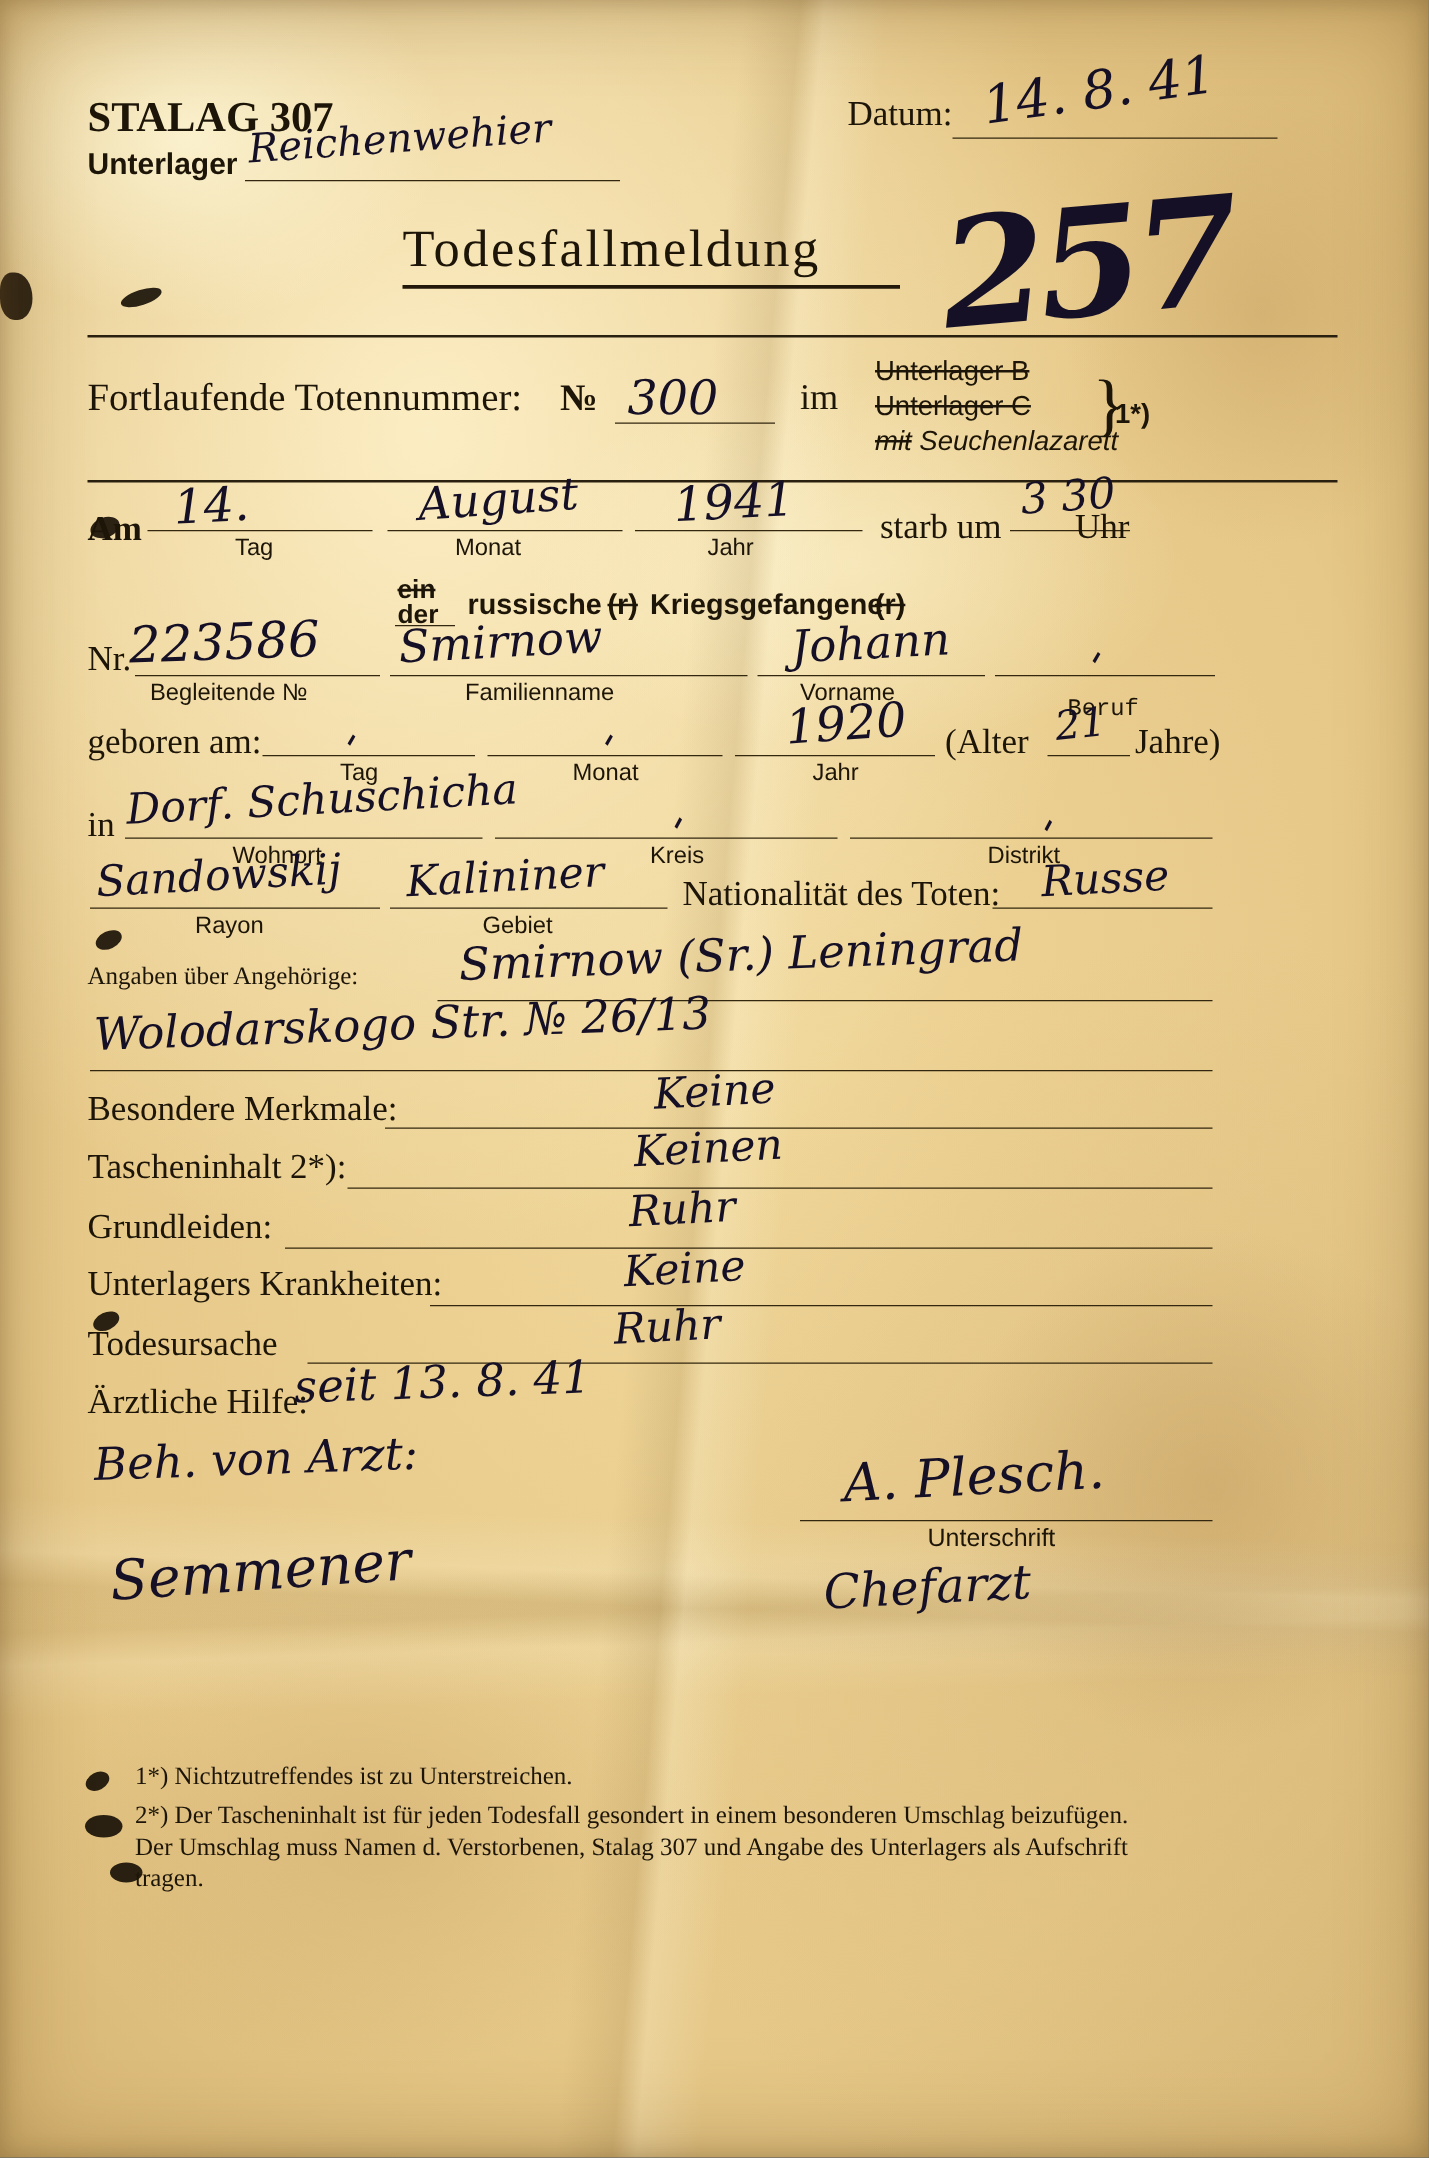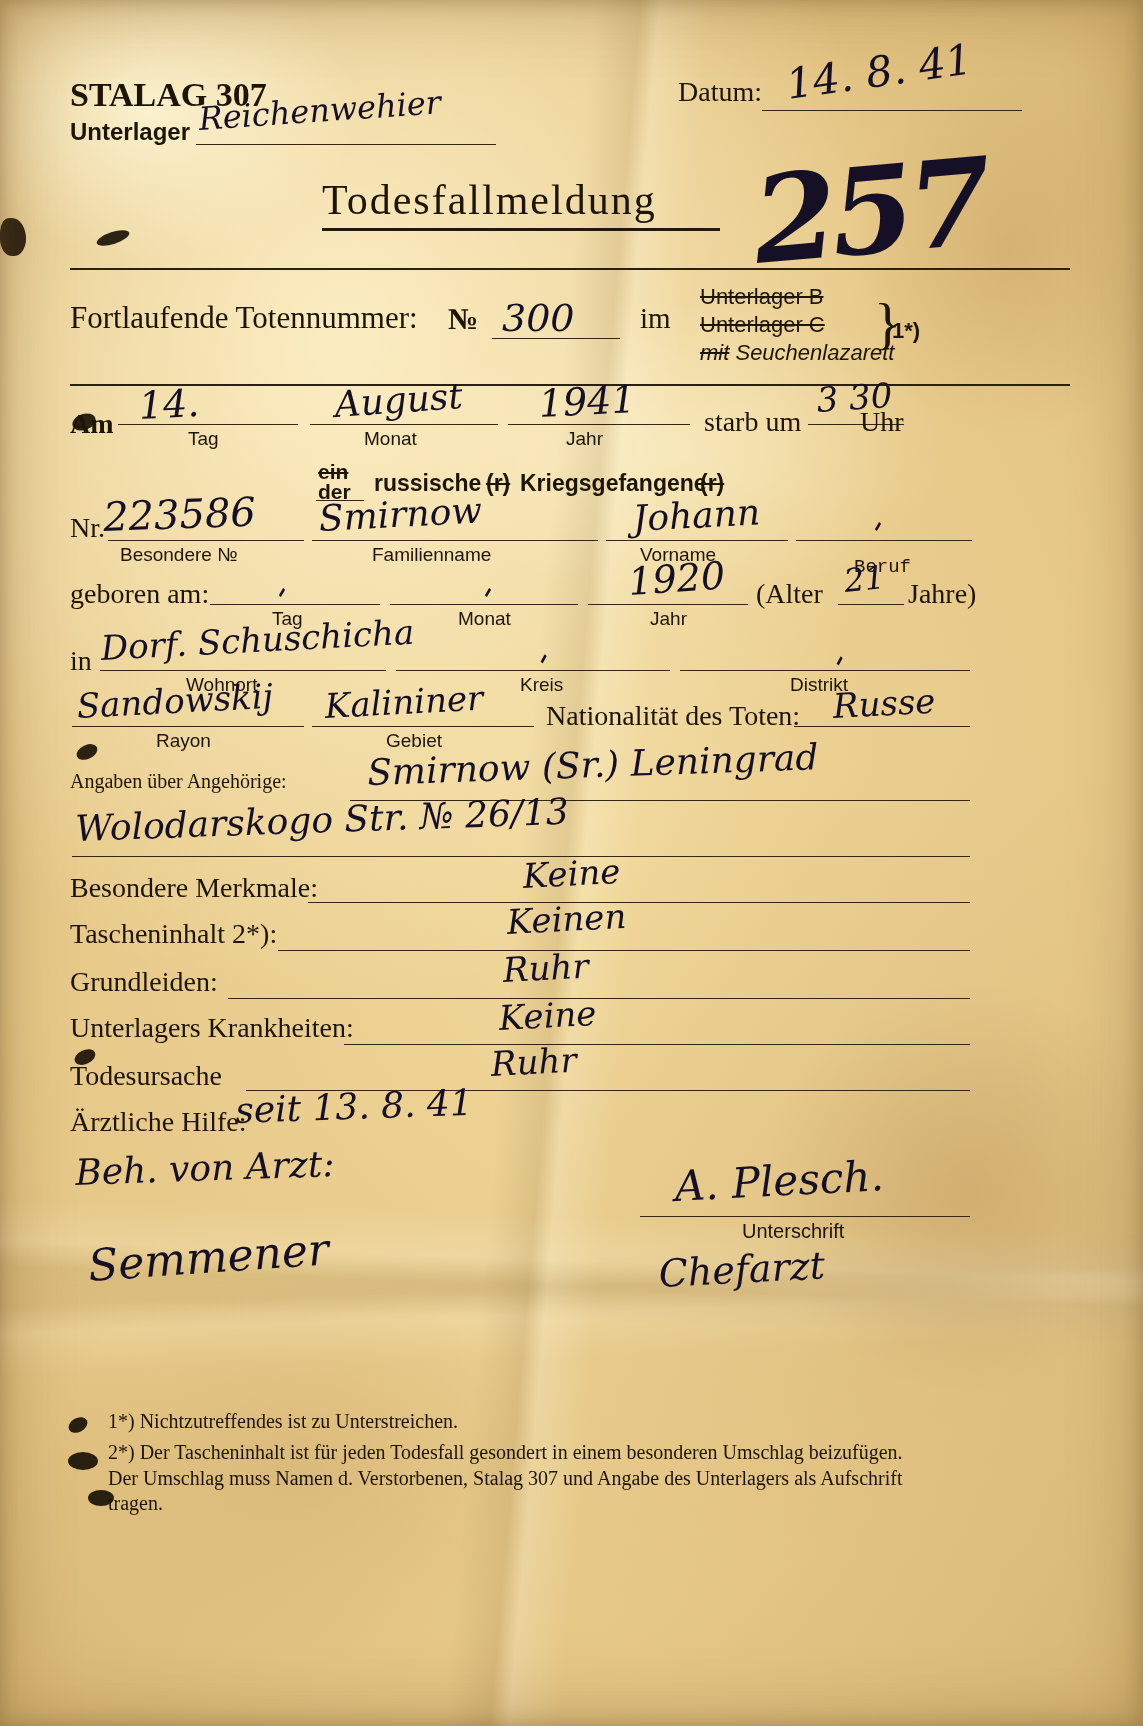--- a/index.html
+++ b/index.html
@@ -157,21 +157,21 @@
     <div class="p sans bold strike" style="left:318px; top:460px; font-size:21px;">ein</div>
     <div class="p sans bold" style="left:318px; top:480px; font-size:21px;">der</div>
     <div class="thin" style="left:316px; top:500px; width:48px;"></div>
     <div class="p sans bold" style="left:374px; top:470px; font-size:23px;">russische</div>
     <div class="p sans bold strike" style="left:486px; top:470px; font-size:23px;">(r)</div>
     <div class="p sans bold" style="left:520px; top:470px; font-size:23px;">Kriegsgefangene</div>
     <div class="p sans bold strike" style="left:700px; top:470px; font-size:23px;">(r)</div>
 
     <div class="p" style="left:70px; top:512px; font-size:28px;">Nr.</div>
     <div class="thin" style="left:108px; top:540px; width:196px;"></div>
-    <div class="p sans" style="left:120px; top:544px; font-size:19px;">Besondere №</div>
+    <div class="p sans" style="left:120px; top:544px; font-size:19px;">Begleitende №</div>
     <div class="hw" style="left:104px; top:494px; font-size:40px; transform:rotate(-2deg);">223586</div>
 
     <div class="thin" style="left:312px; top:540px; width:286px;"></div>
     <div class="p sans" style="left:372px; top:544px; font-size:19px;">Familienname</div>
     <div class="hw" style="left:320px; top:498px; font-size:36px; transform:rotate(-3deg);">Smirnow</div>
 
     <div class="thin" style="left:606px; top:540px; width:182px;"></div>
     <div class="p sans" style="left:640px; top:544px; font-size:19px;">Vorname</div>
     <div class="hw" style="left:634px; top:498px; font-size:36px; transform:rotate(-3deg);">Johann</div>
 

